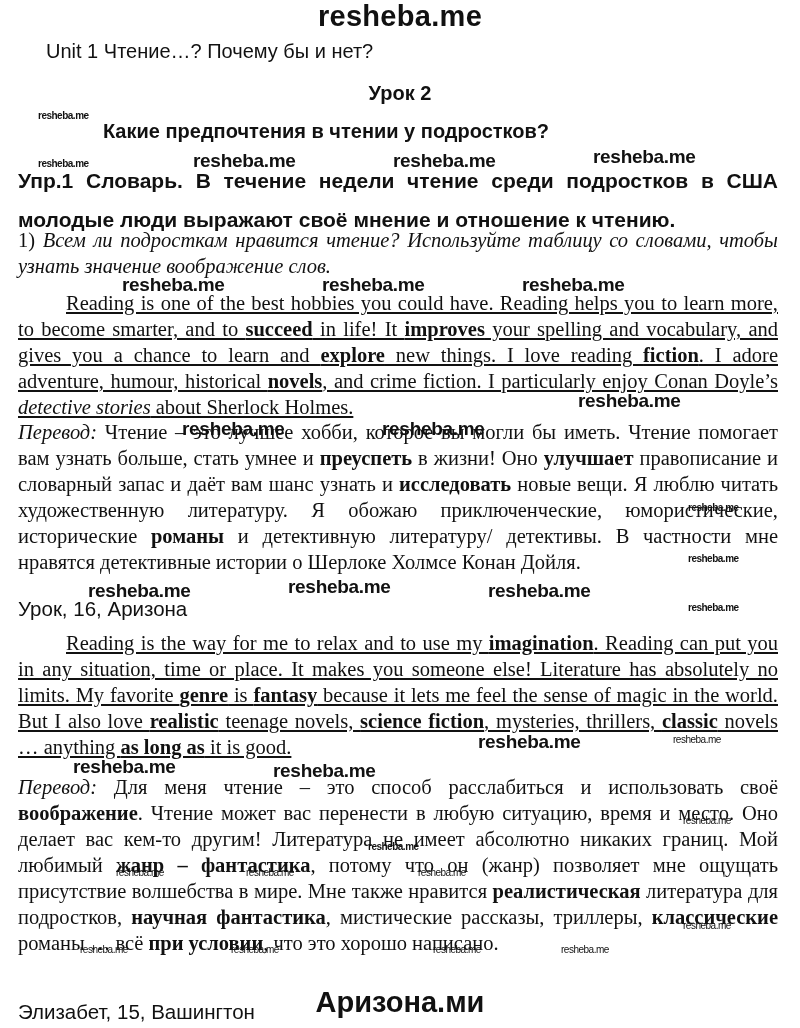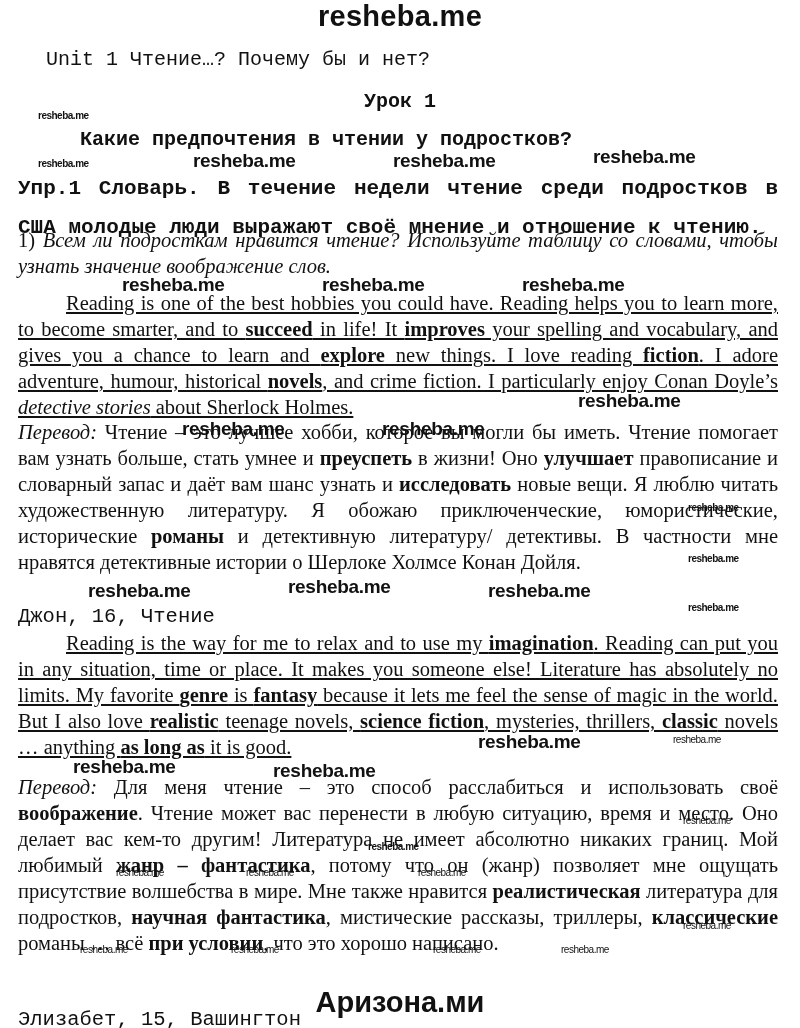--- a/index.html
+++ b/index.html
@@ -1,17 +1,17 @@
 <!DOCTYPE html>
 <html><head>
 <meta charset="utf-8">
 <style>
   html, body { margin: 0; padding: 0; background: #ffffff; }
   body { width: 800px; height: 1028px; position: relative; overflow: hidden; color: #111; }
-  .serif { font-family: Liberation Mono, monospace; margin-top: 8px; }
+  .serif { font-family: Liberation Sans, sans-serif; }
   .sans { font-family: "Liberation Sans", "DejaVu Sans", sans-serif; }
   .abs { position: absolute; }
   .wm-top { left: 0; width: 800px; top: 0; text-align: center; font-size: 29px; font-weight: bold; letter-spacing: 0.3px; }
   .wm-bottom { left: 0; width: 800px; top: 986px; text-align: center; font-size: 29px; font-weight: bold; }
   .wm-big { font-size: 19px; font-weight: bold; font-family: "Liberation Sans", sans-serif; letter-spacing: -0.3px; }
   .wm-small { font-size: 10px; font-weight: bold; font-family: "Liberation Sans", sans-serif; letter-spacing: -0.5px; }
   .wm-thin { font-size: 10px; font-family: "Liberation Sans", sans-serif; letter-spacing: -0.5px; }
   .text { font-family: "Liberation Serif", serif; font-size: 20.5px; line-height: 26px; text-align: justify; }
   .unit { left: 46px; top: 40px; font-size: 20px; }
   .lesson { left: 0; width: 800px; top: 82px; text-align: center; font-size: 20px; font-weight: bold; }
@@ -23,21 +23,21 @@
   .indent { text-indent: 48px; text-decoration: underline; }
   .sig { left: 18px; font-size: 20.5px; }
   b { font-weight: bold; }
 </style>
 </head>
 <body>
 
 <div class="abs wm-top sans">resheba.me</div>
 
 <div class="abs unit serif">Unit 1 Чтение…? Почему бы и нет?</div>
-<div class="abs lesson serif">Урок 1</div>
+<div class="abs lesson serif">Урок 2</div>
 <div class="abs wm-small" style="left:38px;top:110px;">resheba.me</div>
 <div class="abs subtitle serif">Какие предпочтения в чтении у подростков?</div>
 
 <div class="abs wm-small" style="left:38px;top:158px;">resheba.me</div>
 <div class="abs wm-big" style="left:193px;top:150px;">resheba.me</div>
 <div class="abs wm-big" style="left:393px;top:150px;">resheba.me</div>
 <div class="abs wm-big" style="left:593px;top:146px;">resheba.me</div>
 
 <div class="abs ex-title serif">Упр.1 Словарь. В течение недели чтение среди подростков в США молодые люди выражают своё мнение и отношение к чтению.</div>
 
@@ -61,21 +61,21 @@
 <div class="abs para text" style="top:419px;">
   <i>Перевод:</i><span> Чтение – это лучшее хобби, которое вы могли бы иметь. Чтение помогает вам узнать больше, стать умнее и </span><b>преуспеть</b><span> в жизни! Оно </span><b>улучшает</b><span> правописание и словарный запас и даёт вам шанс узнать и </span><b>исследовать</b><span> новые вещи. Я люблю читать художественную литературу. Я обожаю приключенческие, юмористические, исторические </span><b>романы</b><span> и детективную литературу/ детективы. В частности мне нравятся детективные истории о Шерлоке Холмсе Конан Дойля.</span>
 </div>
 <div class="abs wm-small" style="left:688px;top:502px;">resheba.me</div>
 <div class="abs wm-small" style="left:688px;top:553px;">resheba.me</div>
 
 <div class="abs wm-big" style="left:88px;top:580px;">resheba.me</div>
 <div class="abs wm-big" style="left:288px;top:576px;">resheba.me</div>
 <div class="abs wm-big" style="left:488px;top:580px;">resheba.me</div>
 
-<div class="abs sig serif" style="top:597px;">Джон, 16, Чтение</div>
+<div class="abs sig serif" style="top:597px;">Урок, 16, Аризона</div>
 <div class="abs wm-small" style="left:688px;top:602px;">resheba.me</div>
 
 <div class="abs para text indent" style="top:630px;">
   <span>Reading is the way for me to relax and to use my </span><b>imagination</b><span>. Reading can put you in any situation, time or place. It makes you someone else! Literature has absolutely no limits. My favorite </span><b>genre</b><span> is </span><b>fantasy</b><span> because it lets me feel the sense of magic in the world. But I also love </span><b>realistic</b><span> teenage novels, </span><b>science fiction</b><span>, mysteries, thrillers, </span><b>classic</b><span> novels … anything </span><b>as long as</b><span> it is good.</span>
 </div>
 <div class="abs wm-big" style="left:478px;top:731px;">resheba.me</div>
 <div class="abs wm-thin" style="left:673px;top:734px;">resheba.me</div>
 
 <div class="abs wm-big" style="left:73px;top:756px;">resheba.me</div>
 <div class="abs wm-big" style="left:273px;top:760px;">resheba.me</div>

